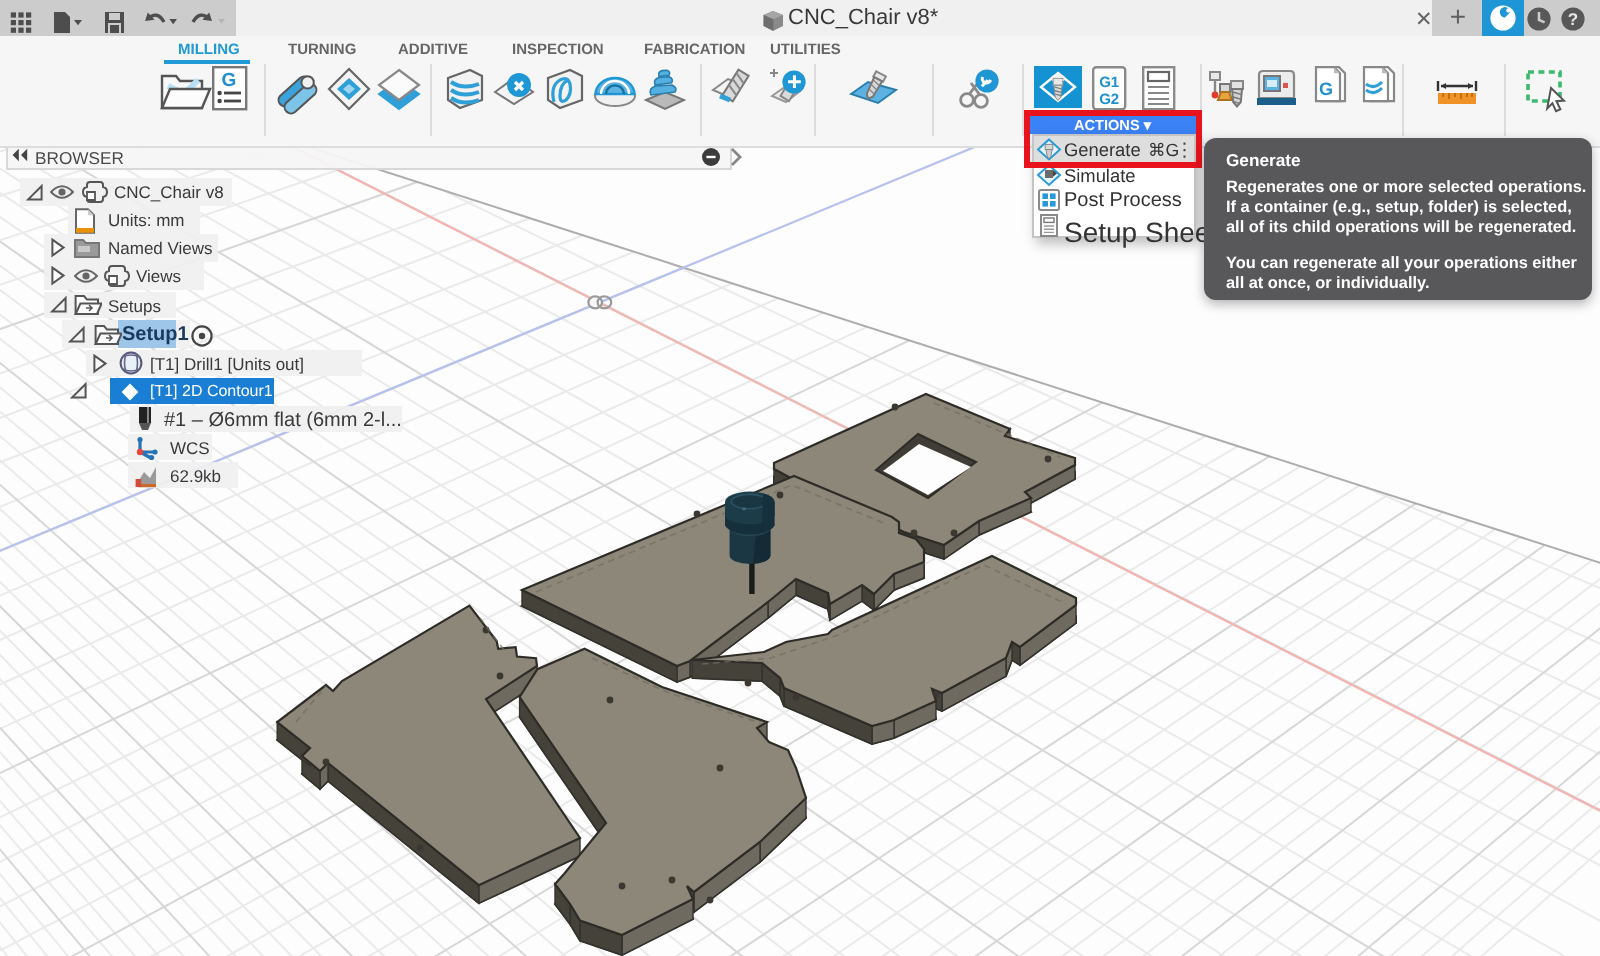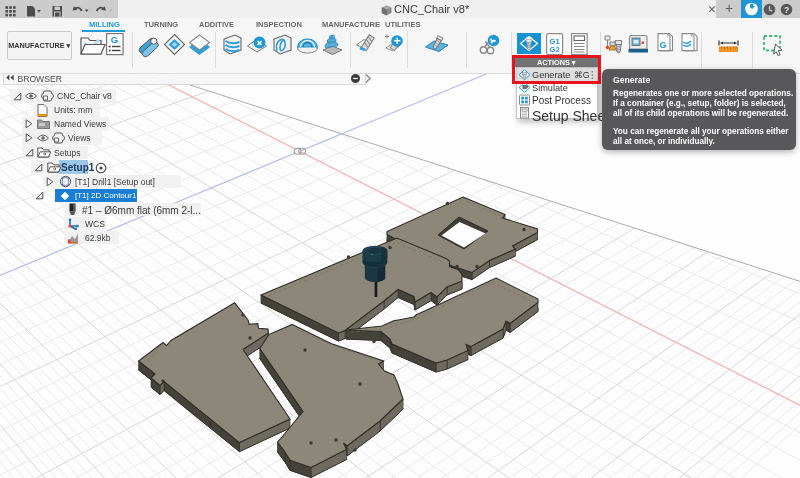--- a/index.html
+++ b/index.html
@@ -266,26 +266,25 @@
   <text x="6.5" y="9.6" font-size="8.5" font-weight="bold" fill="#e8e8e8" text-anchor="middle" font-family="Liberation Sans">?</text>
 </svg>
 
 <div class="abs" style="left:0;top:18px;width:800px;height:56px;background:#f6f6f6;border-bottom:1px solid #dddddd;z-index:10"></div>
 
 <div class="abs" style="z-index:11;top:20px;left:0;width:800px;height:11px;font-size:7.5px;font-weight:bold;color:#666;padding-left:40px;">
   <span class="abs" style="left:89px;color:#1f9ad6">MILLING</span>
   <span class="abs" style="left:144px">TURNING</span>
   <span class="abs" style="left:199px">ADDITIVE</span>
   <span class="abs" style="left:256px">INSPECTION</span>
-  <span class="abs" style="left:322px">MANUFACTURE</span>
+  <span class="abs" style="left:322px">FABRICATION</span>
   <span class="abs" style="left:385px">UTILITIES</span>
 </div>
 <div class="abs" style="left:82px;top:29.5px;width:43px;height:2.5px;background:#1f9ad6;z-index:11"></div>
 
-<div class="abs" style="left:7px;top:30.5px;width:64.5px;height:29px;background:#f4f4f4;border:1px solid #c9c9c9;border-radius:2px;z-index:11;font-size:7.3px;font-weight:bold;color:#333;text-align:center;line-height:28px">MANUFACTURE&nbsp;▾</div>
 
 <div class="abs" style="left:132px;top:32px;width:1px;height:36px;background:#dcdcdc;z-index:11"></div>
 <div class="abs" style="left:215px;top:32px;width:1px;height:36px;background:#dcdcdc;z-index:11"></div>
 <div class="abs" style="left:350px;top:32px;width:1px;height:36px;background:#dcdcdc;z-index:11"></div>
 <div class="abs" style="left:407px;top:32px;width:1px;height:36px;background:#dcdcdc;z-index:11"></div>
 <div class="abs" style="left:466px;top:32px;width:1px;height:36px;background:#dcdcdc;z-index:11"></div>
 <div class="abs" style="left:511px;top:32px;width:1px;height:36px;background:#dcdcdc;z-index:11"></div>
 <div class="abs" style="left:600px;top:32px;width:1px;height:36px;background:#dcdcdc;z-index:11"></div>
 <div class="abs" style="left:701px;top:32px;width:1px;height:36px;background:#dcdcdc;z-index:11"></div>
 <div class="abs" style="left:752px;top:32px;width:1px;height:36px;background:#dcdcdc;z-index:11"></div>
@@ -430,21 +429,21 @@
 </svg>
 
 <div class="abs" style="left:517px;top:33px;width:24px;height:21px;background:#1592d2;z-index:12"></div>
 <svg class="abs" style="left:517px;top:33px;z-index:13" width="24" height="21" viewBox="0 0 24 21">
   <path d="M12 3.5 L20.5 10.5 L12 17.5 L3.5 10.5 Z" fill="none" stroke="#ffffff" stroke-width="1.2"></path>
   <ellipse cx="12" cy="6.2" rx="3.6" ry="2.1" fill="#f2f2f2"></ellipse>
   <rect x="9.6" y="6.2" width="4.8" height="3.4" fill="#e8e8e8" stroke="#9a9a9a" stroke-width="0.5"></rect>
   <path d="M9.9 9.6 h4.2 l-0.7 6 l-1.4 1.6 l-1.4 -1.6 z" fill="#d8d8d8" stroke="#8a8a8a" stroke-width="0.5"></path>
   <path d="M10.2 10.5 l3.6 1 M10.4 12.3 l3.2 0.9 M10.6 14 l2.8 0.8" stroke="#777" stroke-width="0.6"></path>
 </svg>
-<div class="abs" style="left:515px;top:57.5px;width:82.5px;height:9.5px;background:#737373;z-index:12;text-align:center;font-size:7.3px;font-weight:bold;color:#fff;line-height:10px">ACTIONS&nbsp;▾</div>
+<div class="abs" style="left:515px;top:57.5px;width:82.5px;height:9.5px;background:#3b82f6;z-index:12;text-align:center;font-size:7.3px;font-weight:bold;color:#fff;line-height:10px">ACTIONS&nbsp;▾</div>
 
 <div class="abs" style="left:515.5px;top:67px;width:82px;height:52px;background:#ffffff;border:1px solid #c4c4c4;box-shadow:2px 3px 6px rgba(0,0,0,0.25);z-index:12"></div>
 <div class="abs" style="left:516.5px;top:68px;width:80px;height:12.5px;background:#dedede;z-index:13"></div>
 <div class="abs" style="z-index:14;left:0;top:0">
   <span class="abs" style="left:532px;top:69.5px;font-size:9.2px;color:#333;white-space:nowrap">Generate</span>
   <span class="abs" style="left:574px;top:69.5px;font-size:8.8px;color:#333;white-space:nowrap">⌘G</span>
   <span class="abs" style="left:587.5px;top:68.5px;font-size:9.5px;color:#444;letter-spacing:0">⋮</span>
   <span class="abs" style="left:532px;top:82.5px;font-size:9.2px;color:#333;white-space:nowrap">Simulate</span>
   <span class="abs" style="left:532px;top:95px;font-size:10px;color:#333;white-space:nowrap">Post Process</span>
   <span class="abs" style="left:532px;top:107.5px;font-size:14px;color:#333;white-space:nowrap">Setup Sheet</span>
@@ -565,21 +564,21 @@
       <circle cx="6" cy="6" r="1.6" fill="#444"></circle>
     </svg>
 <div class="abs" style="left:43px;top:174.5px;width:137.75px;height:13.5px;background:rgba(240,240,240,0.92);z-index:5"></div>
 <svg class="abs" style="left:46px;top:176.5px;z-index:6" width="8" height="10" viewBox="0 0 8 10">
       <path d="M1.2 0.8 L6.8 4.8 L1.2 8.8 Z" fill="#fcfcfc" stroke="#555" stroke-width="1"></path>
     </svg>
 <svg class="abs" style="left:59px;top:175.0px;z-index:6" width="13" height="13" viewBox="0 0 13 13">
       <circle cx="6.5" cy="6.5" r="5.2" fill="#e8f1f8" stroke="#557" stroke-width="1"></circle>
       <path d="M2 3.5 q4.5 -2 9 0 M2 9.5 q4.5 2 9 0 M4 1.8 q-1.5 4.7 0 9.4 M9 1.8 q1.5 4.7 0 9.4" stroke="#668" stroke-width="0.8" fill="none"></path>
     </svg>
-<div class="abs" style="left:75px;top:176.5px;font-size:8.5px;color:#3a3a3a;z-index:6;white-space:nowrap">[T1] Drill1 [Setup out]</div>
+<div class="abs" style="left:75px;top:176.5px;font-size:8.5px;color:#3a3a3a;z-index:6;white-space:nowrap">[T1] Drill1 [Units out]</div>
 <svg class="abs" style="left:35px;top:191.0px;z-index:6" width="9" height="9" viewBox="0 0 9 9">
       <path d="M7.8 1 L7.8 7.8 L1 7.8 Z" fill="#f2f2f2" stroke="#555" stroke-width="1"></path>
     </svg>
 <div class="abs" style="left:55px;top:188.5px;width:82px;height:13.5px;background:#1a7fd4;z-index:5"></div>
 <svg class="abs" style="left:60px;top:191.0px;z-index:6" width="10" height="10" viewBox="0 0 10 10">
       <path d="M5 0.8 L9.2 5 L5 9.2 L0.8 5 Z" fill="#fff"></path>
     </svg>
 <div class="abs" style="left:75px;top:190.5px;font-size:8px;color:#ffffff;z-index:6;white-space:nowrap">[T1] 2D Contour1</div>
 <div class="abs" style="left:65px;top:202.5px;width:135.5px;height:13.5px;background:rgba(240,240,240,0.92);z-index:5"></div>
 <svg class="abs" style="left:68px;top:203.0px;z-index:6" width="9" height="13" viewBox="0 0 9 13">

